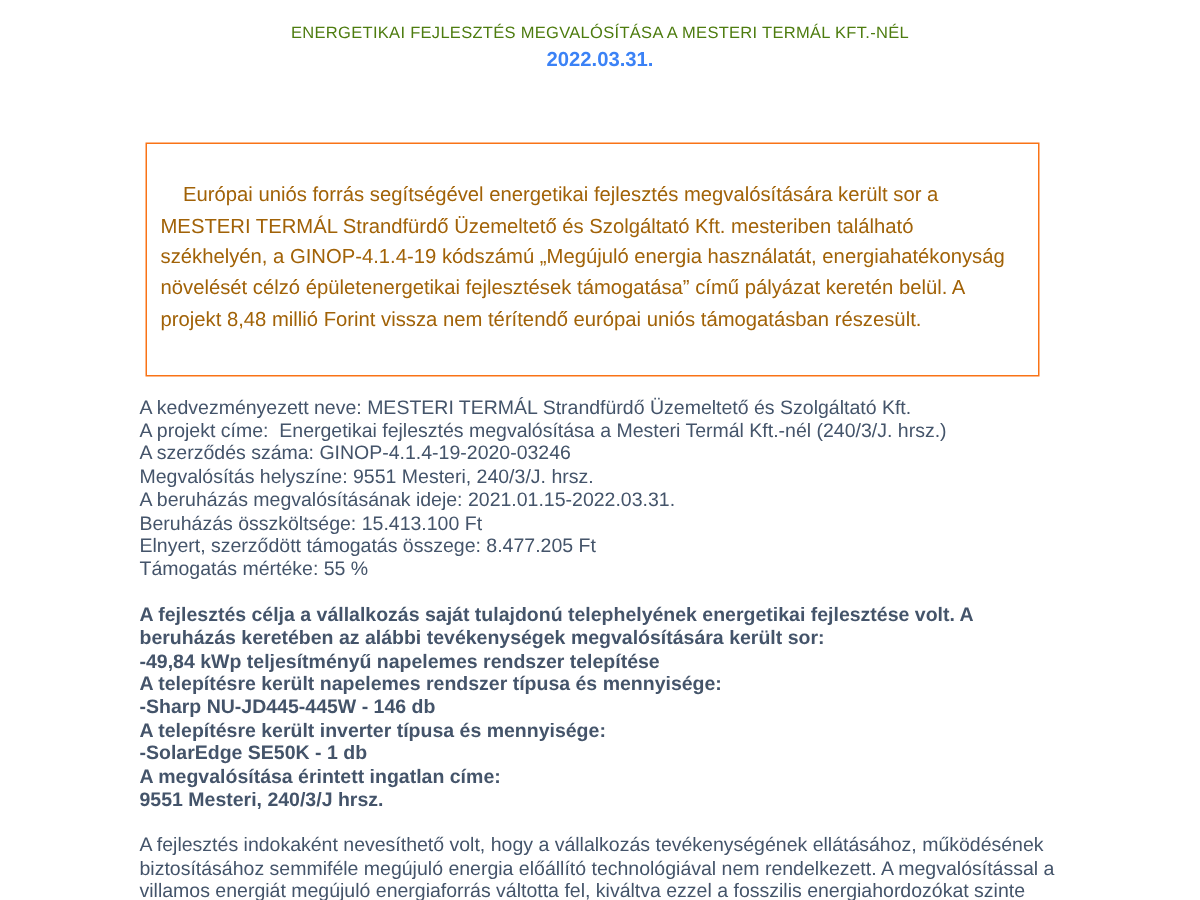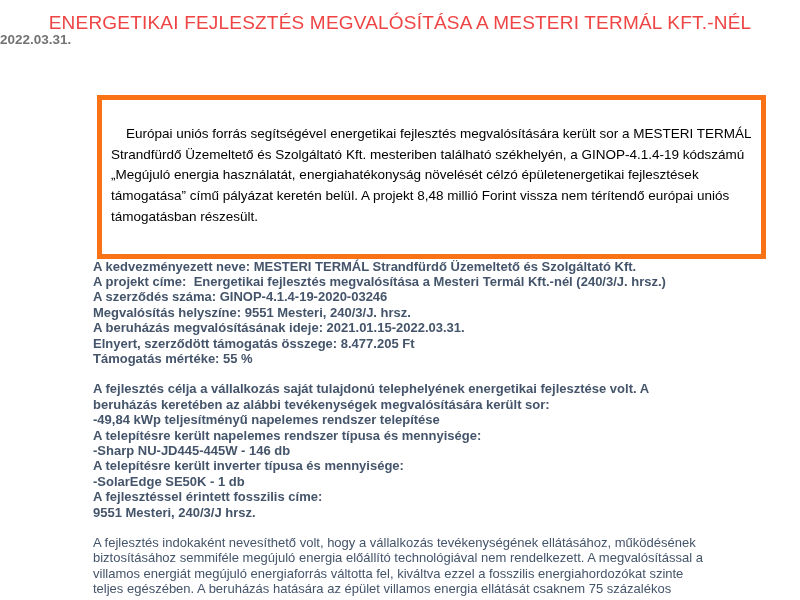--- a/index.html
+++ b/index.html
@@ -14,54 +14,55 @@
     font-family: "Liberation Sans", sans-serif;
   }
   .page {
     position: relative;
     width: 800px;
     height: 600px;
   }
   .doc-title {
     margin-top: 14px;
     text-align: center;
-    font-size: 19px;
+    font-size: 11px;
     line-height: 17px;
-    color: #ef4444;
+    color: #4d7c0f;
     letter-spacing: 0.2px;
   }
   .doc-date {
+    text-align: center;
     font-size: 13.5px;
     line-height: 17px;
     font-weight: bold;
-    color: #737373;
+    color: #3b82f6;
   }
   .summary-box {
     box-sizing: border-box;
     margin: 47px 0 0 97px;
-    width: 669px;
-    border: 5px solid #f97316;
+    width: 596px;
+    border: 1px solid #f97316;
     padding: 3px 9px 5px 9px;
     font-size: 13.5px;
     line-height: 20.8px;
-    color: #000000;
+    color: #a16207;
     white-space: pre-wrap;
   }
   .body-block {
     margin-left: 93px;
     width: 622px;
     font-size: 13px;
     line-height: 15.4px;
     color: #44546A;
   }
   .body-block .line,
   .body-block .para {
     white-space: pre-wrap;
   }
-  #project-details { margin-top: 0; font-weight: bold; }
+  #project-details { margin-top: 13px; }
   #activities      { margin-top: 15px; font-weight: bold; }
   #justification   { margin-top: 15px; }
 </style>
 </head>
 <body>
 
 <div class="page">
 
   <div class="doc-title">ENERGETIKAI FEJLESZTÉS MEGVALÓSÍTÁSA A MESTERI TERMÁL KFT.-NÉL</div>
 
@@ -70,32 +71,33 @@
   <div class="summary-box">
     <span>Európai uniós forrás segítségével energetikai fejlesztés megvalósítására került sor a MESTERI TERMÁL Strandfürdő Üzemeltető és Szolgáltató Kft. mesteriben található székhelyén, a GINOP-4.1.4-19 kódszámú „Megújuló energia használatát, energiahatékonyság növelését célzó épületenergetikai fejlesztések támogatása” című pályázat keretén belül. A projekt 8,48 millió Forint vissza nem térítendő európai uniós támogatásban részesült.</span>
   </div>
 
   <div class="body-block" id="project-details">
     <div class="line">A kedvezményezett neve: MESTERI TERMÁL Strandfürdő Üzemeltető és Szolgáltató Kft.</div>
     <div class="line">A projekt címe:  Energetikai fejlesztés megvalósítása a Mesteri Termál Kft.-nél (240/3/J. hrsz.)</div>
     <div class="line">A szerződés száma: GINOP-4.1.4-19-2020-03246</div>
     <div class="line">Megvalósítás helyszíne: 9551 Mesteri, 240/3/J. hrsz.</div>
     <div class="line">A beruházás megvalósításának ideje: 2021.01.15-2022.03.31.</div>
+    <div class="line">Beruházás összköltsége: 15.413.100 Ft</div>
     <div class="line">Elnyert, szerződött támogatás összege: 8.477.205 Ft</div>
     <div class="line">Támogatás mértéke: 55 %</div>
   </div>
 
   <div class="body-block" id="activities">
     <div class="para">A fejlesztés célja a vállalkozás saját tulajdonú telephelyének energetikai fejlesztése volt. A beruházás keretében az alábbi tevékenységek megvalósítására került sor:</div>
     <div class="line">-49,84 kWp teljesítményű napelemes rendszer telepítése</div>
     <div class="line">A telepítésre került napelemes rendszer típusa és mennyisége:</div>
     <div class="line">-Sharp NU-JD445-445W - 146 db</div>
     <div class="line">A telepítésre került inverter típusa és mennyisége:</div>
     <div class="line">-SolarEdge SE50K - 1 db</div>
-    <div class="line">A fejlesztéssel érintett fosszilis címe:</div>
+    <div class="line">A megvalósítása érintett ingatlan címe:</div>
     <div class="line">9551 Mesteri, 240/3/J hrsz.</div>
   </div>
 
   <div class="body-block" id="justification">
     <div class="para">A fejlesztés indokaként nevesíthető volt, hogy a vállalkozás tevékenységének ellátásához, működésének biztosításához semmiféle megújuló energia előállító technológiával nem rendelkezett. A megvalósítással a villamos energiát megújuló energiaforrás váltotta fel, kiváltva ezzel a fosszilis energiahordozókat szinte teljes egészében. A beruházás hatására az épület villamos energia ellátását csaknem 75 százalékos mértékben a napelemes rendszer elégíti ki, így elmondható, hogy a</div>
   </div>
 
 </div>
 
 </body></html>

